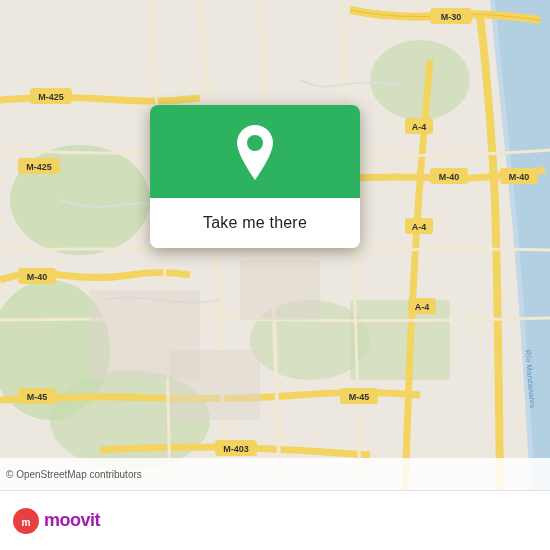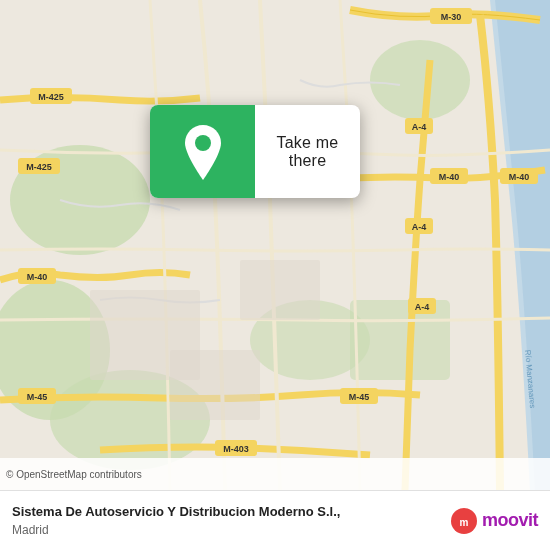--- a/index.html
+++ b/index.html
@@ -30,21 +30,21 @@
     
     .popup-card {
       position: absolute;
       top: 105px;
       left: 150px;
       width: 210px;
       background: white;
       border-radius: 8px;
       box-shadow: 0 4px 16px rgba(0,0,0,0.35);
       display: flex;
-      flex-direction: row;
+      flex-direction: column;
       align-items: center;
       overflow: hidden;
       z-index: 10;
     }
 
     .popup-green-area {
       width: 100%;
       background: #2db360;
       padding: 20px 10px 18px 10px;
       display: flex;
@@ -238,24 +238,20 @@
     </div>
     <button class="popup-button">Take me there</button>
   </div>
 </div>
 
 <div id="attribution-bar">
   <span id="attribution-text">© OpenStreetMap contributors</span>
 </div>
 
 <div id="bottom-bar">
-  <div class="bottom-info">
-    <span class="bottom-title">Sistema De Autoservicio Y Distribucion Moderno S.l.,</span>
-    <span class="bottom-subtitle">Madrid</span>
-  </div>
   <div class="moovit-logo">
     <svg width="28" height="28" viewBox="0 0 28 28">
       <circle cx="14" cy="14" r="13" fill="#e84040"></circle>
       <text x="14" y="19" font-size="10" font-weight="bold" fill="white" text-anchor="middle">m</text>
     </svg>
     <span class="moovit-text">moovit</span>
   </div>
 </div>
 
 </body></html>

